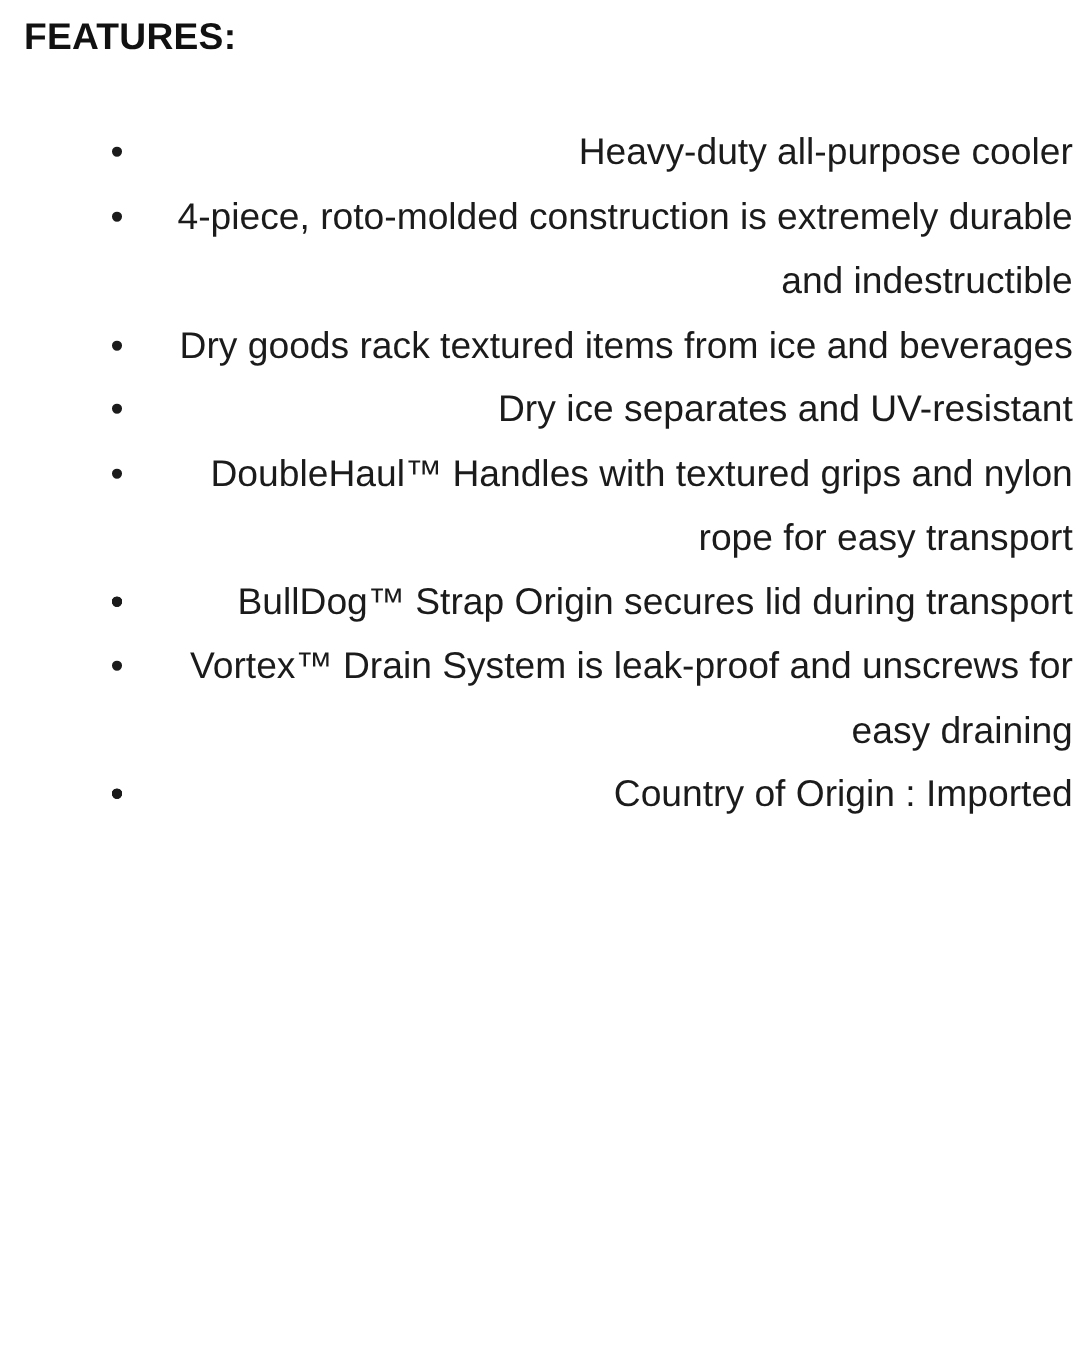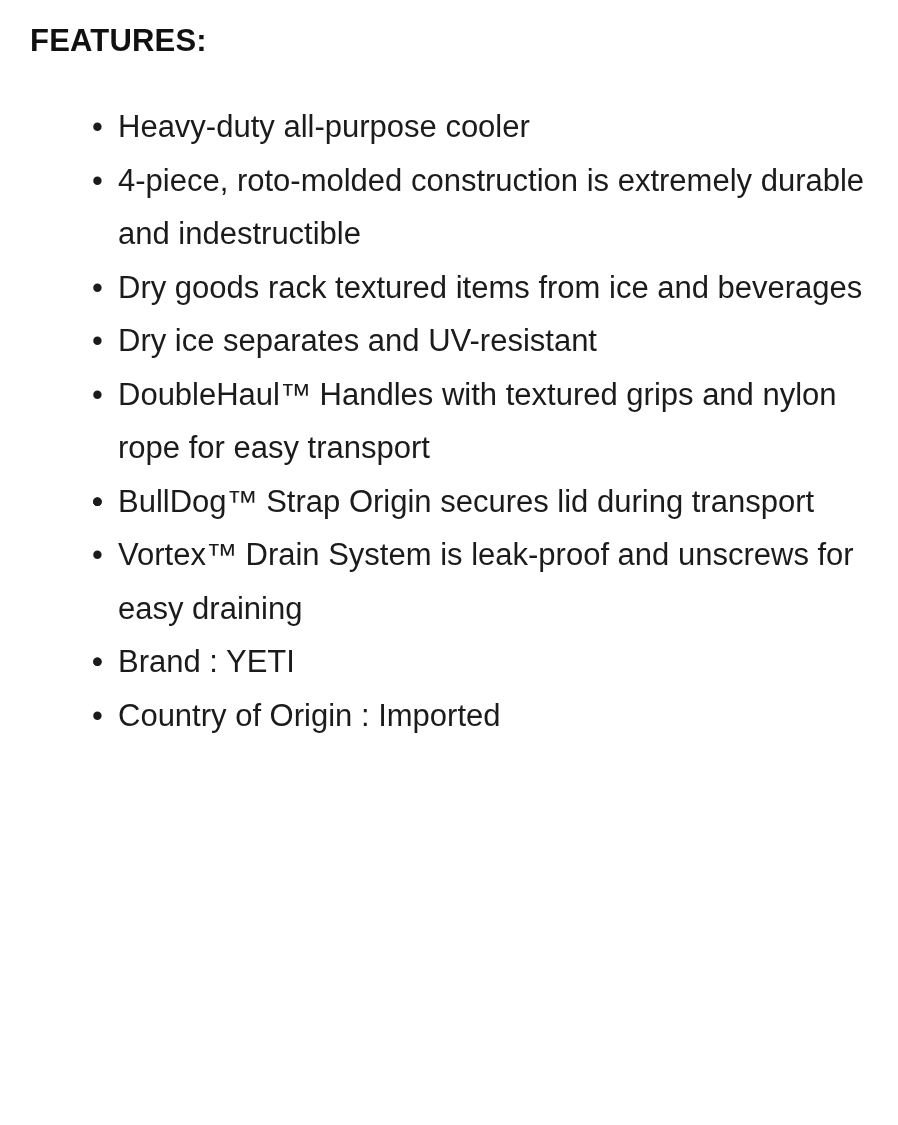--- a/index.html
+++ b/index.html
@@ -11,21 +11,21 @@
     width: 898px;
     height: 1125px;
     font-family: "Liberation Sans", sans-serif;
     color: #1a1a1a;
     overflow: hidden;
   }
   .page {
     width: 796px;
     height: 1125px;
     box-sizing: border-box;
-    padding: 16px;
+    padding: 6px;
     position: relative;
   }
   .features-heading {
     font-size: 31px;
     font-weight: bold;
     letter-spacing: 0.2px;
     color: #111111;
     margin: 0;
     padding: 6px 0 0 14px;
     line-height: 1.2;
@@ -52,20 +52,21 @@
   .bullet {
     position: absolute;
     left: 92px;
     top: 0;
     font-size: 31px;
     line-height: 53.5px;
     color: #1b1b1b;
   }
   .item-text {
     display: block;
+    text-align: right;
   }
 </style>
 </head>
 <body>
 
 <div class="page">
   <h1 class="features-heading">FEATURES:</h1>
   <ul class="features-list">
     <li>
       <span class="bullet">•</span>
@@ -99,20 +100,19 @@
     </li>
     <li>
       <span class="bullet">•</span>
       <span class="item-text">Vortex™ Drain System is leak-proof and unscrews for easy draining</span>
     </li>
     <li>
       <span class="bullet">•</span>
     </li>
     <li>
       <span class="bullet">•</span>
-      <span class="item-text">Brand : YETI</span>
     </li>
     <li>
       <span class="bullet">•</span>
       <span class="item-text">Country of Origin : Imported</span>
     </li>
   </ul>
 </div>
 
 </body></html>

